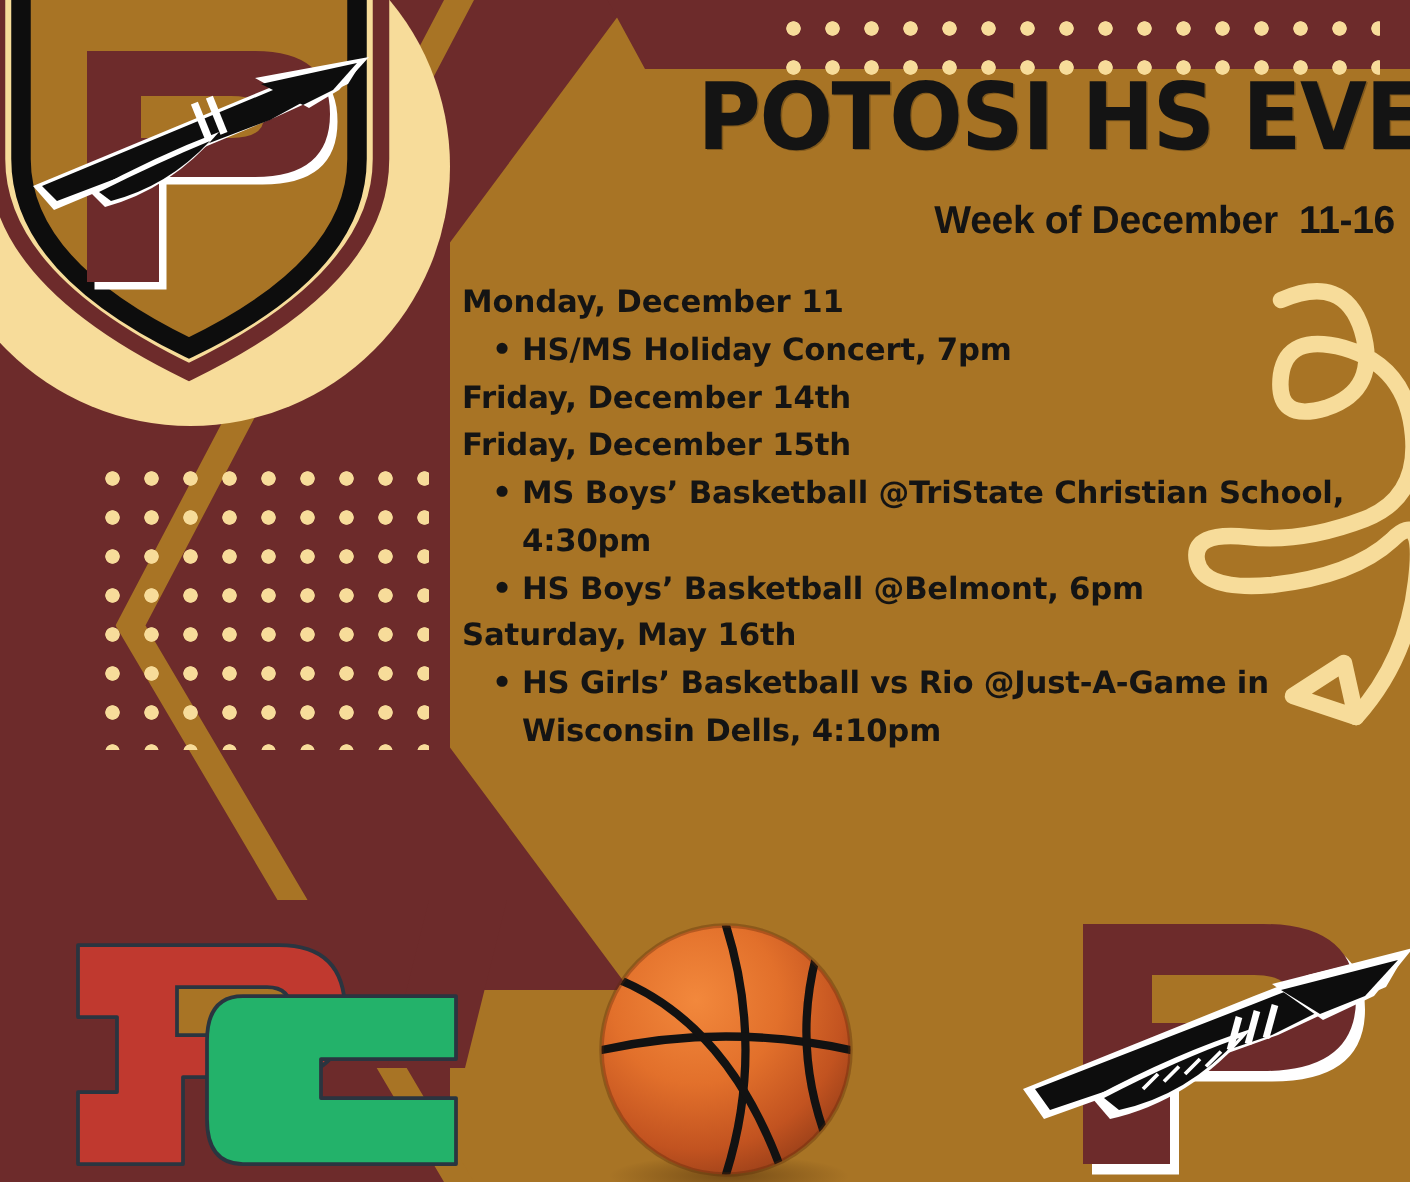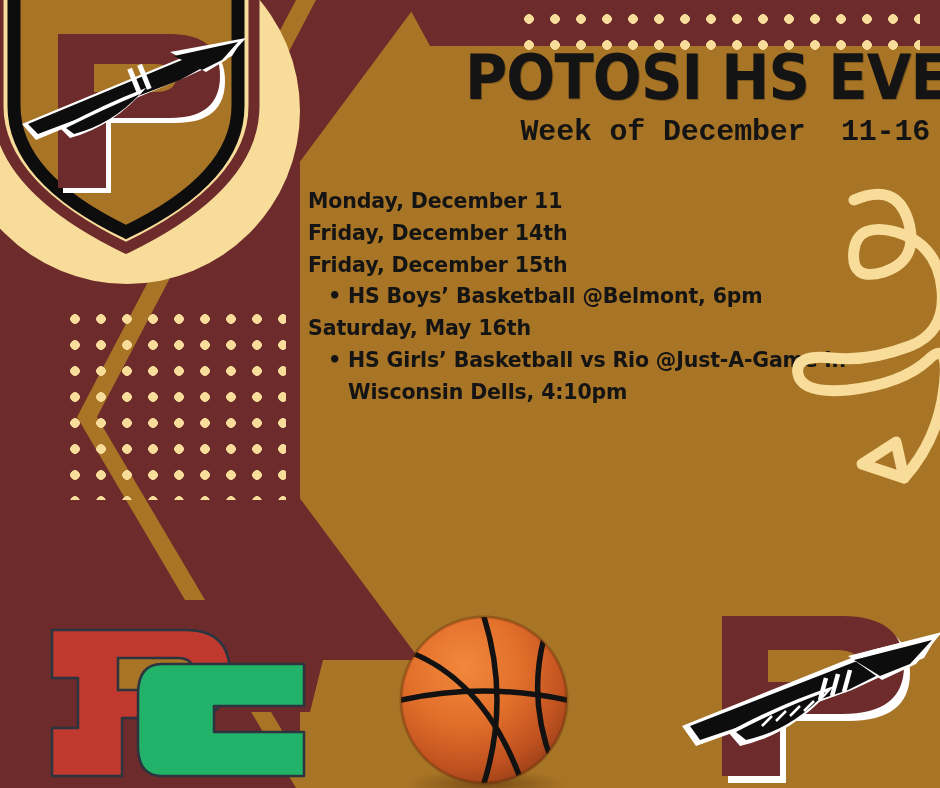--- a/index.html
+++ b/index.html
@@ -80,25 +80,25 @@
     font-size:62px;
     line-height:0.98;
     letter-spacing:-1px;
     color:#141414;
     transform:scaleX(0.93);
     transform-origin:right center;
     white-space:nowrap;
     text-shadow:1px 1px 0 rgba(0,0,0,.25);
   }
   .headline-sub {
-    font-family:Liberation Mono, monospace;
+    font-family:Liberation Sans, sans-serif;
     font-weight:bold;
-    font-size:30px;
+    font-size:26px;
     color:#141414;
-    margin-top:6px;
+    margin-top:22px;
     white-space:pre;
     letter-spacing:-0.2px;
   }
 
   
   .events {
     position:absolute; left:308px; top:186px; width:632px;
     color:#141414;
     font-family:"DejaVu Sans", sans-serif;
     font-weight:bold;
@@ -176,27 +176,31 @@
   <div class="headline">
     <div class="headline-title">POTOSI HS EVENTS</div>
     <div class="headline-sub">Week of December  11-16</div>
   </div>
 
   <div class="events">
     <div>
       <div class="day">Monday, December 11</div>
     </div>
     <div>
+      <ul class="items">
+        <li class="item">HS/MS Holiday Concert, 7pm</li>
+      </ul>
     </div>
     <div>
       <div class="day">Friday, December 14th</div>
     </div>
     <div>
       <div class="day">Friday, December 15th</div>
       <ul class="items">
+        <li class="item">MS Boys’ Basketball @TriState Christian School, 4:30pm</li>
         <li class="item">HS Boys’ Basketball @Belmont, 6pm</li>
       </ul>
     </div>
     <div>
       <div class="day">Saturday, May 16th</div>
       <ul class="items">
         <li class="item">HS Girls’ Basketball vs Rio @Just-A-Game in Wisconsin Dells, 4:10pm</li>
       </ul>
     </div>
   </div>

